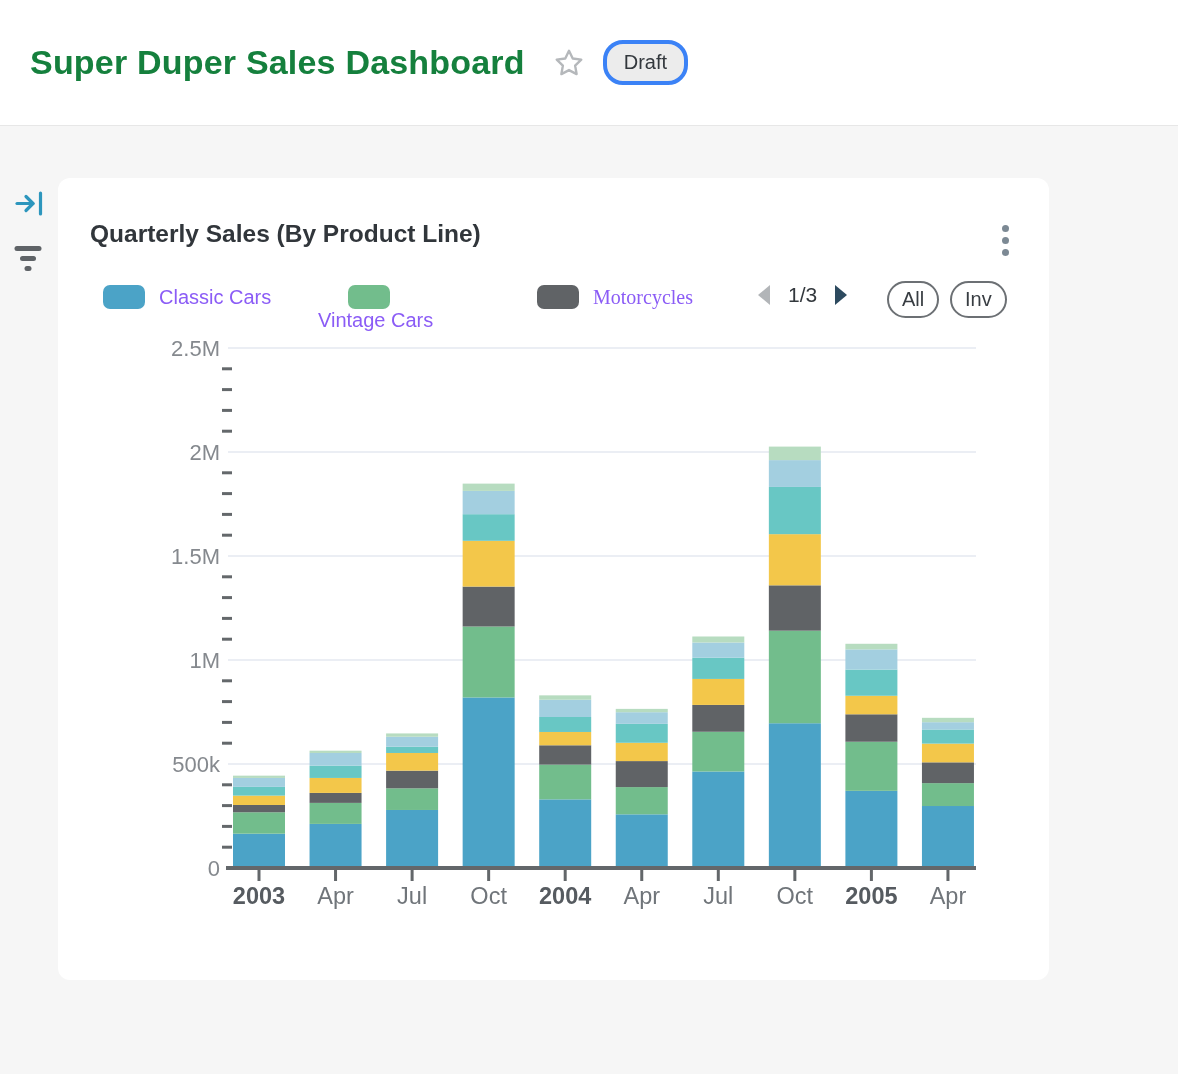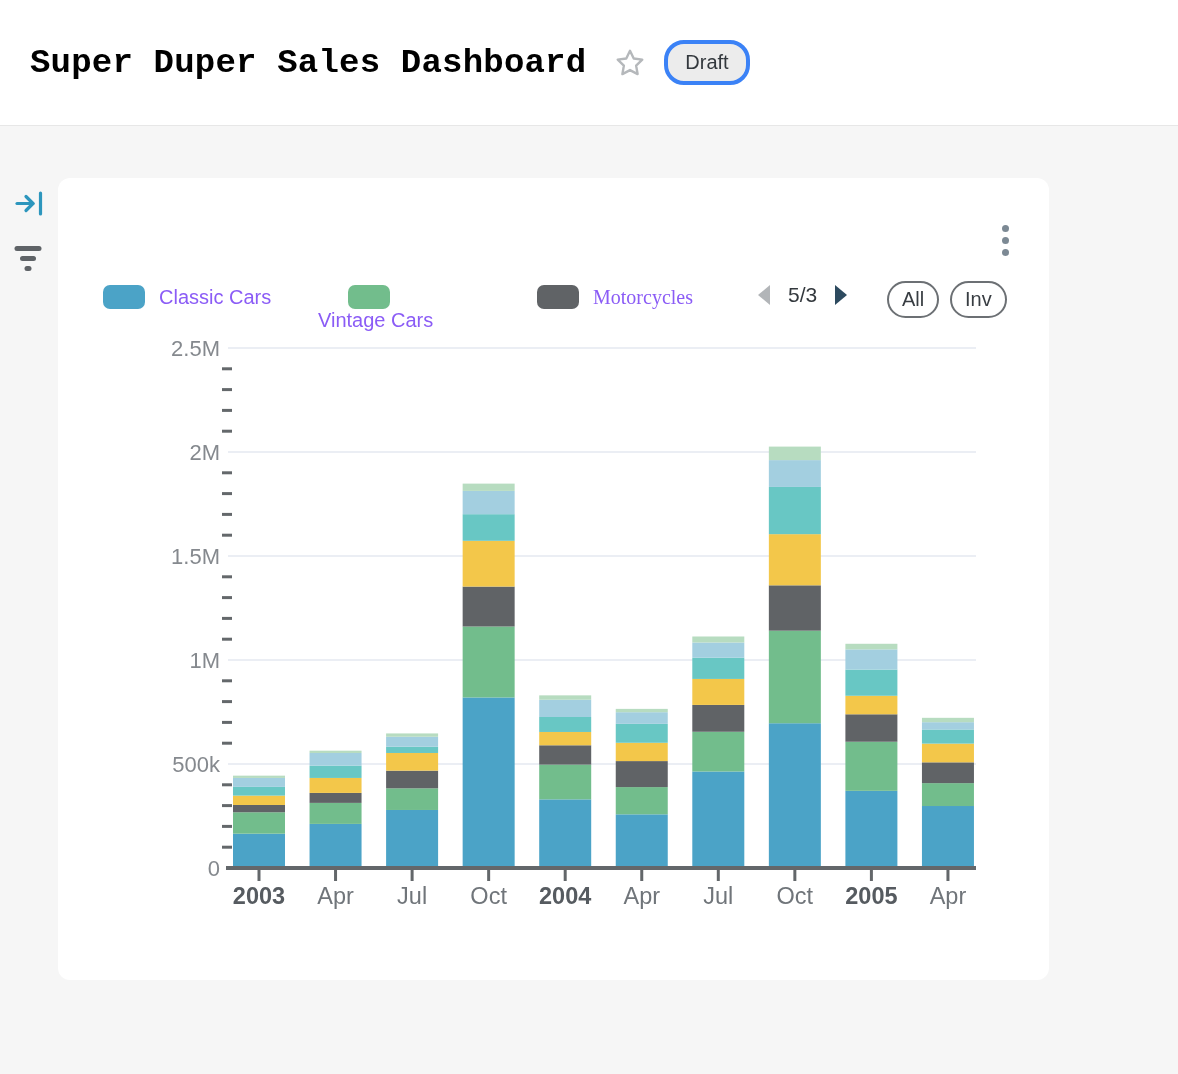--- a/index.html
+++ b/index.html
@@ -10,21 +10,21 @@
     font-family:"Liberation Sans", sans-serif;
     overflow:hidden;
   }
   
   .header {
     position:absolute; left:0; top:0; width:1178px; height:126px;
     background:#ffffff; border-bottom:1px solid #e7e7e7;
     display:flex; align-items:center; padding-left:30px;
   }
   .page-title {
-    font-size:34px; font-weight:bold; color:#000000; letter-spacing:.2px;font-family:Liberation Mono, monospace;
+    font-size:34px; font-weight:bold; color:#15803d; letter-spacing:.2px;
   }
   .star-btn { margin-left:28px; display:flex; align-items:center; cursor:pointer; }
   .draft-badge {
     margin-left:18px; background:#ececec; border:4px solid #3b82f6;
     border-radius:20px; padding:7px 17px; font-size:20px; color:#33383d;
   }
   
   .rail-icon { position:absolute; cursor:pointer; }
   .icon-expand { left:14px; top:189px; }
   .icon-filter { left:14px; top:246px; }
@@ -84,20 +84,21 @@
 </div>
 <div class="rail-icon icon-filter">
   <svg width="28" height="27" viewBox="0 0 28 27" fill="#5f6367">
     <rect x="0.5" y="0" width="27" height="5" rx="2.5"></rect>
     <rect x="6" y="10" width="16" height="5" rx="2.5"></rect>
     <rect x="10.5" y="20" width="7" height="5" rx="2.5"></rect>
   </svg>
 </div>
 
 <div class="card">
+  <div class="card-title">Quarterly Sales (By Product Line)</div>
 
   <div class="kebab">
     <span></span>
     <span></span>
     <span></span>
   </div>
 
   <div class="legend-item li-0">
     <span class="legend-swatch" style="background: rgb(75, 163, 199);"></span>
     <span class="legend-label">Classic Cars</span>
@@ -110,21 +111,21 @@
     <span class="legend-swatch" style="background: rgb(96, 99, 102);"></span>
     <span class="legend-label">Motorcycles</span>
   </div>
 
   <div class="pager">
     <span class="pager-arrow">
       <svg width="16" height="22" viewBox="0 0 16 22">
         <polygon id="prev-tri" points="14,1 14,21 2,11" fill="#b2b5b8"></polygon>
       </svg>
     </span>
-    <span class="pager-text">5/3</span>
+    <span class="pager-text">1/3</span>
     <span class="pager-arrow">
       <svg width="16" height="22" viewBox="0 0 16 22">
         <polygon id="next-tri" points="2,1 2,21 14,11" fill="#2d4a5f"></polygon>
       </svg>
     </span>
   </div>
 
   <button class="pill-btn btn-all">All</button>
   <button class="pill-btn btn-inv">Inv</button>
 

